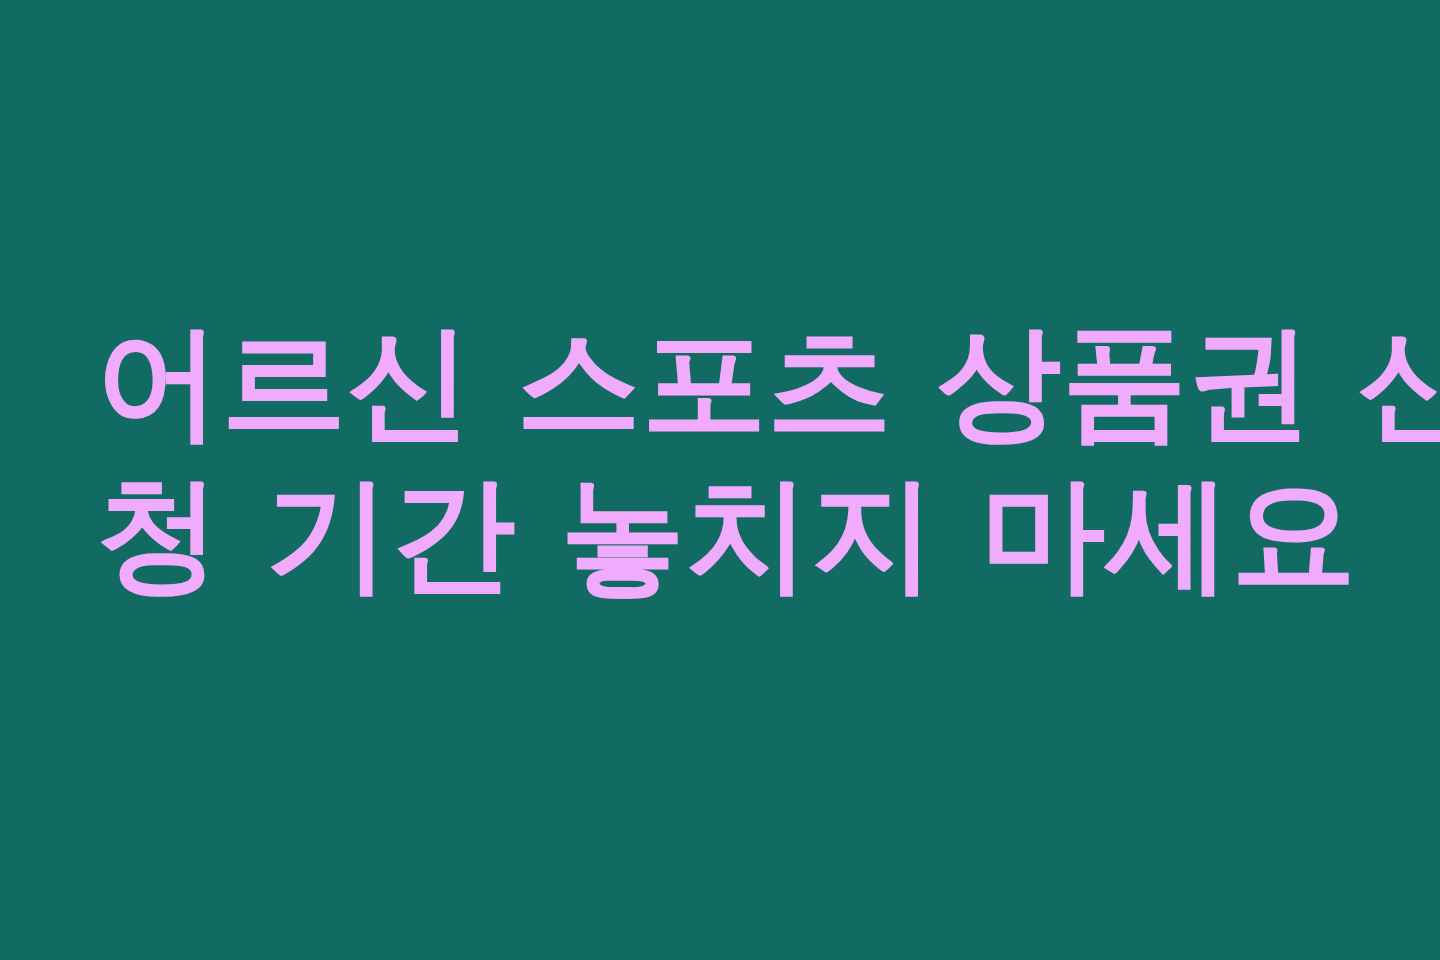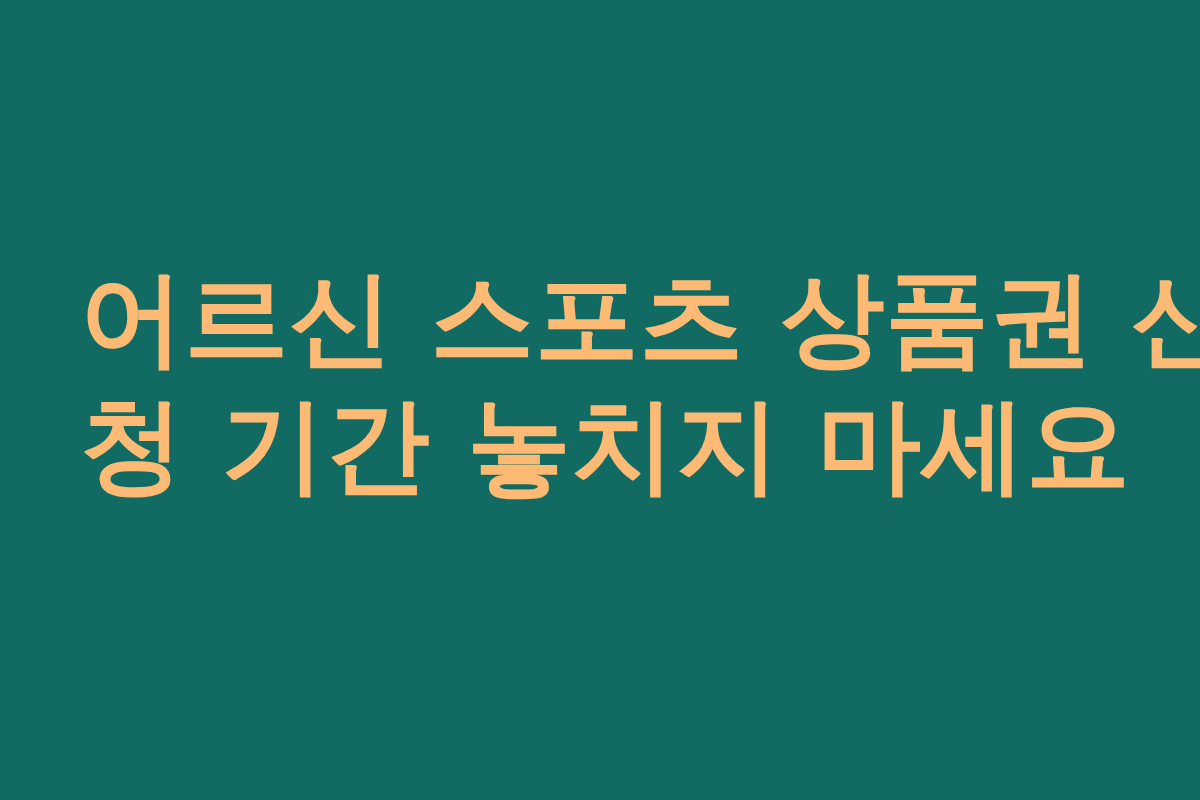--- a/index.html
+++ b/index.html
@@ -48,17 +48,17 @@
 
   
   .headline-line + .headline-line {
     margin-top: 0;
   }
 </style>
 </head>
 <body>
 
 <div id="banner" style="background: rgb(17, 107, 98);">
-  <div id="headline" style="color: #fdba74;">
+  <div id="headline" style="color: #f0abfc;">
     <span class="headline-line">어르신 스포츠 상품권 신</span>
     <span class="headline-line">청 기간 놓치지 마세요</span>
   </div>
 </div>
 
 </body></html>

